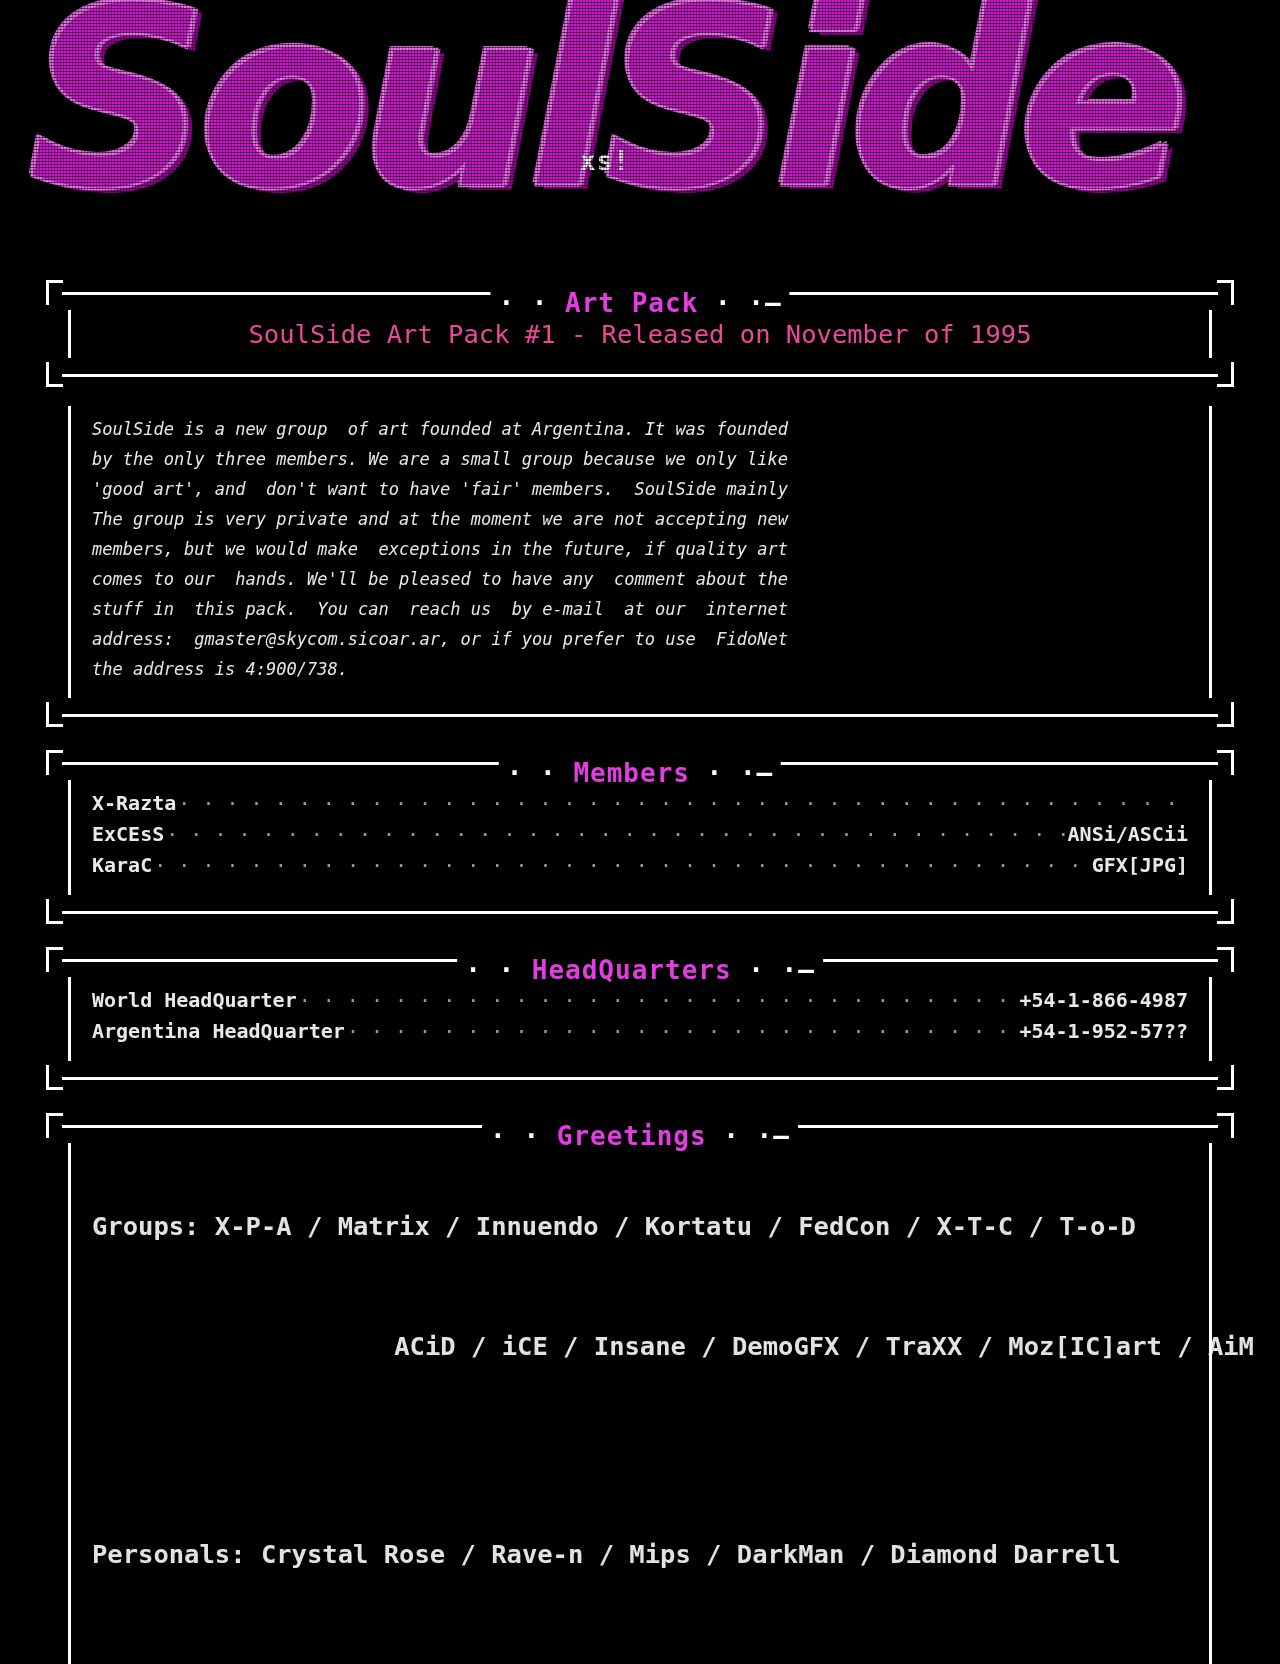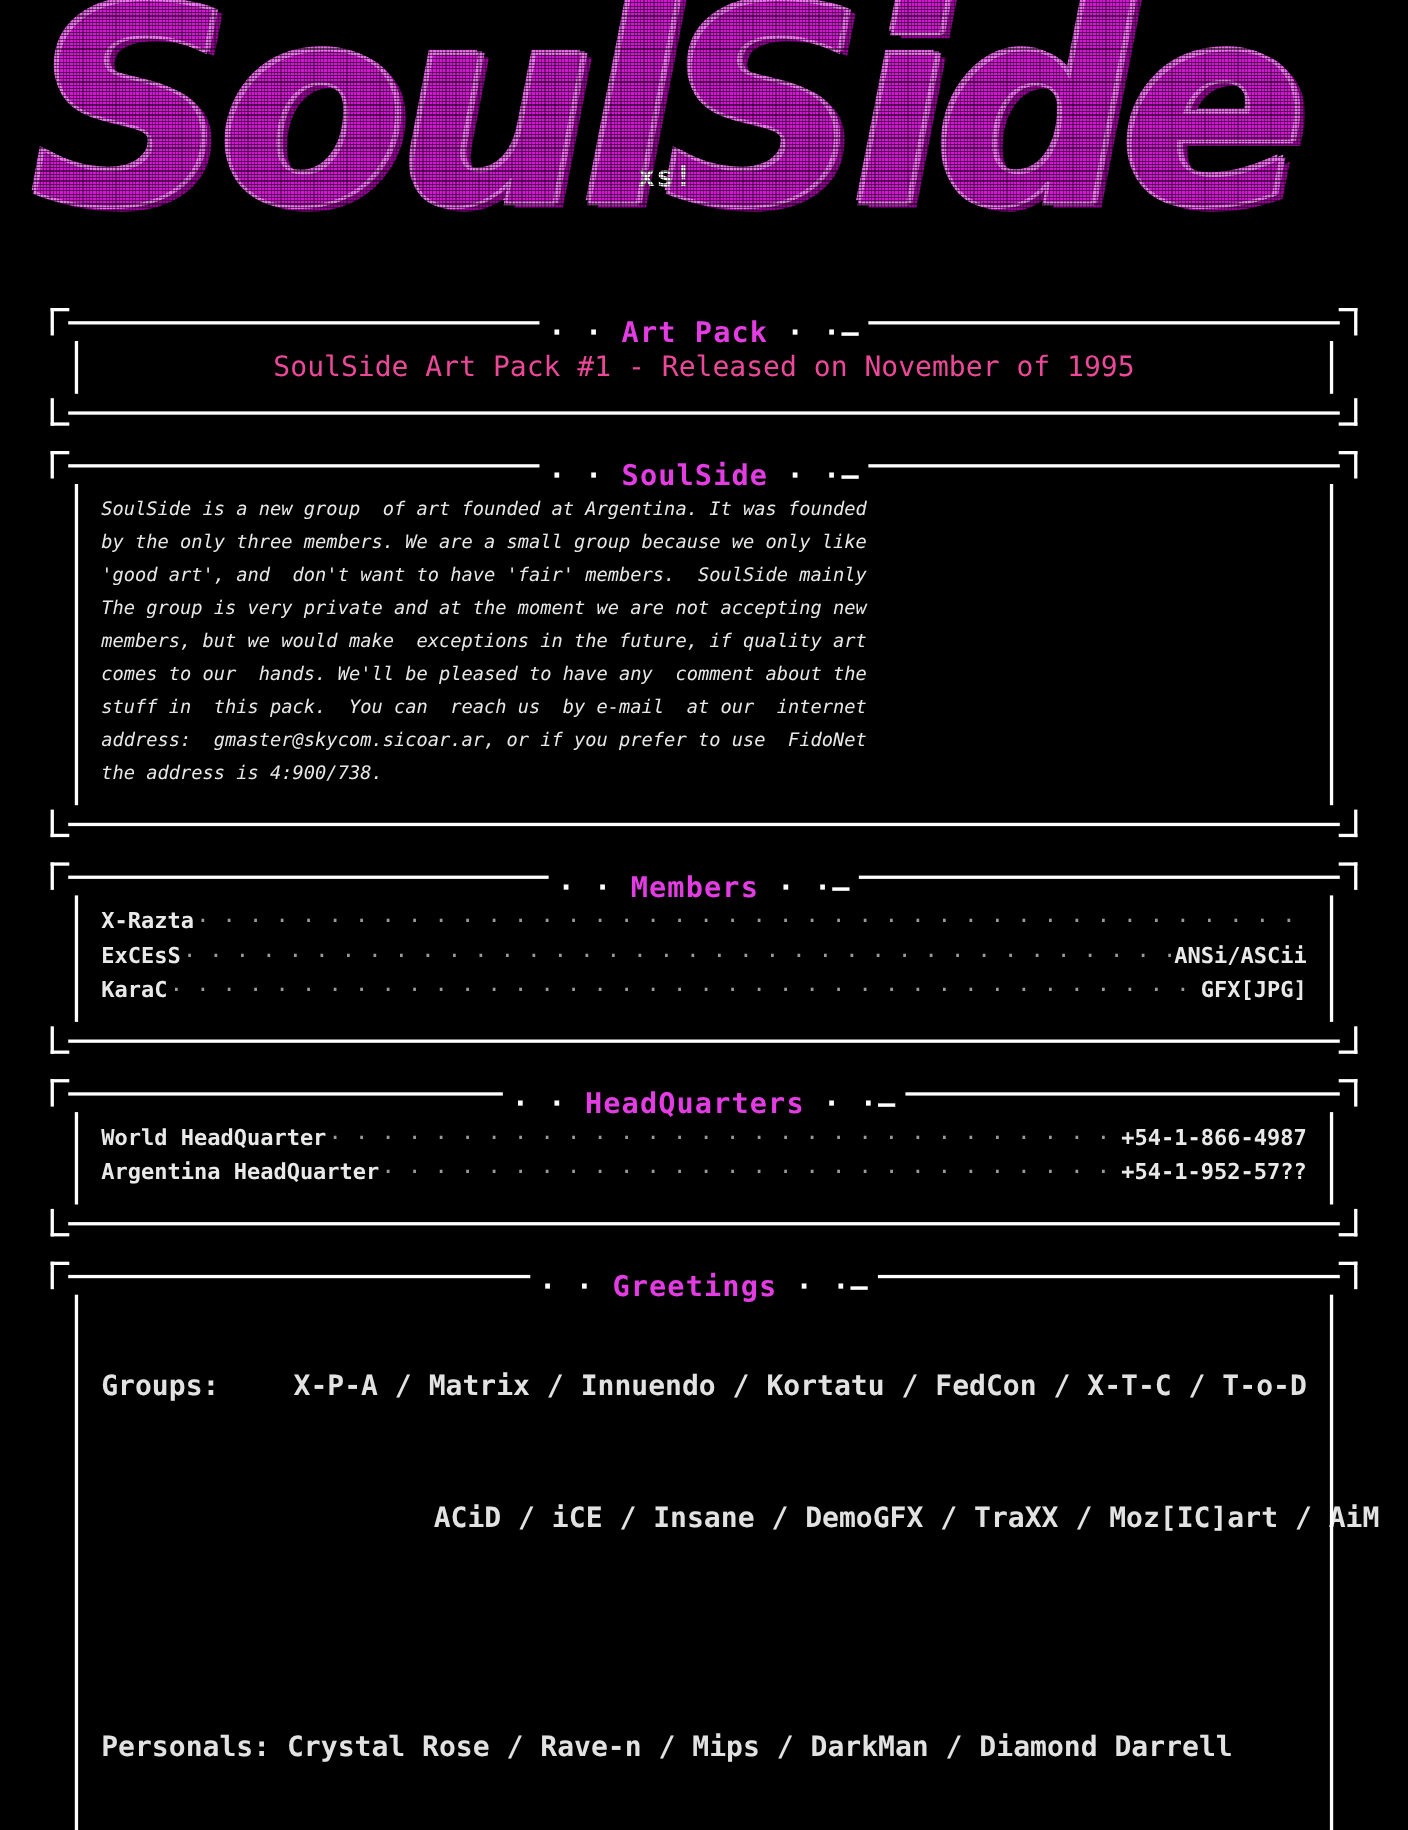--- a/index.html
+++ b/index.html
@@ -198,26 +198,20 @@
     <div class="rule-bottom">
       <div class="corner c-bl"></div>
       <div class="corner c-br"></div>
       <div class="rule-line"></div>
     </div>
   </div>
 
   <div class="gap"></div>
 
   <div class="box">
-    <div class="rule-top">
-      <div class="corner c-tl"></div>
-      <div class="corner c-tr"></div>
-      <div class="rule-line"></div>
-      <div class="title-chip"><span class="dots">·&nbsp;·</span>&nbsp;<span>SoulSide</span>&nbsp;<span class="dots">·&nbsp;·—</span></div>
-    </div>
     <div class="body-wrap">
       <div class="side-bar-l"></div>
       <div class="side-bar-r"></div>
       <div class="spacer-6"></div>
       <div class="content bright">SoulSide is a new group  of art founded at Argentina. It was founded</div>
       <div class="content bright">by the only three members. We are a small group because we only like</div>
       <div class="content bright">'good art', and  don't want to have 'fair' members.  SoulSide mainly</div>
       <div class="content bright">The group is very private and at the moment we are not accepting new</div>
       <div class="content bright">members, but we would make  exceptions in the future, if quality art</div>
       <div class="content bright">comes to our  hands. We'll be pleased to have any  comment about the</div>
@@ -313,21 +307,21 @@
       <div class="corner c-tr"></div>
       <div class="rule-line"></div>
       <div class="title-chip"><span class="dots">·&nbsp;·</span>&nbsp;<span>Greetings</span>&nbsp;<span class="dots">·&nbsp;·—</span></div>
     </div>
     <div class="body-wrap">
       <div class="side-bar-l"></div>
       <div class="side-bar-r"></div>
       <div class="spacer-6"></div>
       <div style="padding:0 46px;">
         <div class="greet-block">
-          <div style="display:flex;justify-content:space-between;">
+          <div style="display:flex;">
             <span>Groups: </span>
             <span>X-P-A / Matrix / Innuendo / Kortatu / FedCon / X-T-C / T-o-D</span>
           </div>
           <div style="padding-left:118px;">
             <span>ACiD / iCE / Insane / DemoGFX / TraXX / Moz[IC]art / AiM</span>
           </div>
         </div>
         <div style="height:28px;"></div>
         <div class="greet-block">
           <div style="display:flex;">

